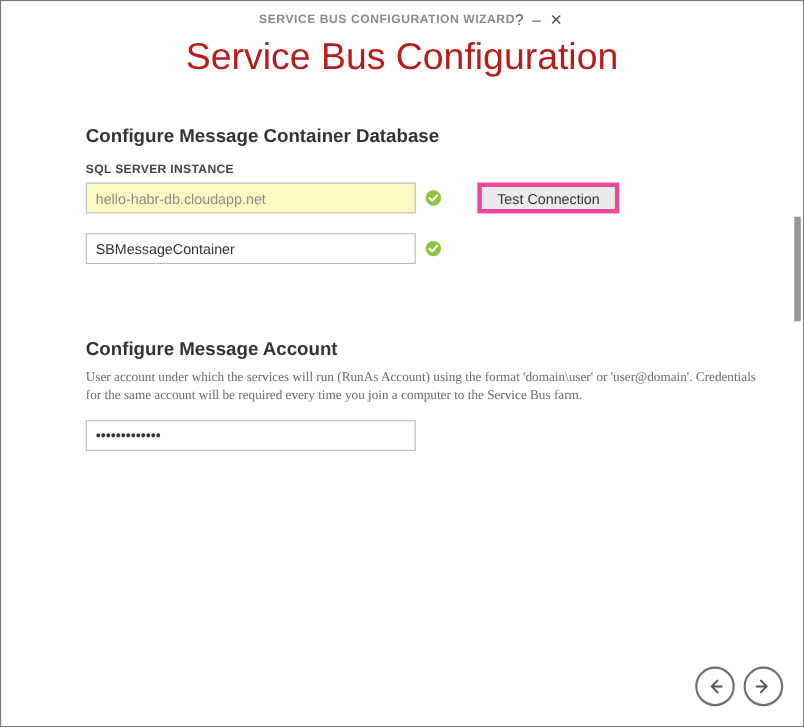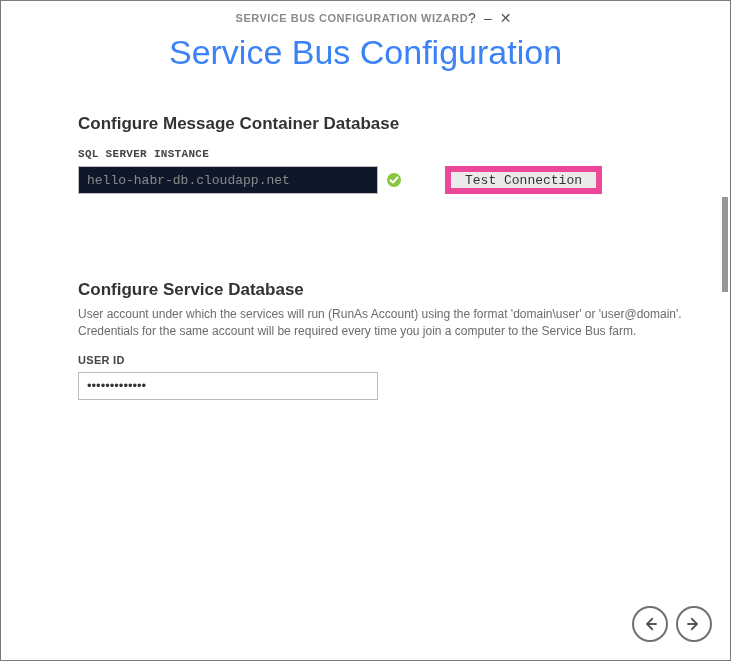--- a/index.html
+++ b/index.html
@@ -39,21 +39,21 @@
   }
   .titlebar-controls span {
     cursor: pointer;
     font-size: 14px;
     line-height: 1;
     font-family: "Segoe UI Symbol", Arial, sans-serif;
   }
   .page-title {
     font-size: 34px;
     font-weight: 300;
-    color: #3b82f6;
+    color: #b91c1c;
     padding: 8px 30px 30px 30px;
   }
   .content-wrap {
     position: relative;
     flex: 1;
     display: flex;
     overflow: hidden;
   }
   .content {
     flex: 1;
@@ -81,27 +81,27 @@
     font-weight: 600;
     color: #333;
     margin: 12px 0 14px 0;
   }
   .section-desc {
     font-size: 12px;
     color: #6c6c6c;
     line-height: 1.4;
     margin: -8px 0 14px 0;
     max-width: 640px;
+    font-family: Liberation Serif, serif;
   }
   .row {
     display: flex;
-    gap: 37px;
+    gap: 26px;
     align-items: flex-end;
     margin-bottom: 18px;
-    font-family: Liberation Mono, monospace;
   }
   .col-left { width: 330px; }
   .col-right { flex: 1; }
   .field-label {
     font-size: 11px;
     font-weight: 600;
     letter-spacing: 0.3px;
     color: #444;
     margin-bottom: 6px;
     text-transform: uppercase;
@@ -115,33 +115,33 @@
     width: 300px;
     height: 28px;
     border: 1px solid #bcbcbc;
     padding: 0 8px;
     font-family: inherit;
     font-size: 13px;
     color: #333;
     background: #fff;
   }
   input.disabled {
-    background: #0f172a;
+    background: #fef9c3;
     color: #8a8a8a;
   }
   .check-icon {
     width: 16px; height: 16px;
     display: inline-flex;
     align-items: center;
     justify-content: center;
   }
   .check-icon svg { width: 16px; height: 16px; }
   .btn {
     height: 28px;
-    border: 6px solid #ec4899;
+    border: 4px solid #ec4899;
     background: #eaeaea;
     font-family: inherit;
     font-size: 13px;
     padding: 0 14px;
     cursor: pointer;
     color: #333;
   }
   .select-wrap {
     display: inline-flex;
     border: 1px solid #acacac;
@@ -222,29 +222,37 @@
             </span>
           </div>
         </div>
         <div class="col-right">
           <button class="btn">Test Connection</button>
         </div>
       </div>
 
       <div class="row">
         <div class="col-left">
+          <div class="hbox">
+            <input type="text" value="SBMessageContainer" style="">
+            <span class="check-icon">
+              <svg viewBox="0 0 16 16">
+                  <circle cx="8" cy="8" r="7" fill="#8cc63f"></circle>
+                  <path d="M4.5 8.2 L7 10.5 L11.5 5.5" stroke="#fff" stroke-width="2" fill="none" stroke-linecap="round" stroke-linejoin="round"></path>
+                </svg>
+            </span>
+          </div>
         </div>
       </div>
 
       <div class="section-gap"></div>
 
-      <div class="section-heading">Configure Service Database</div>
+      <div class="section-heading">Configure Message Account</div>
       <div class="section-desc">User account under which the services will run (RunAs Account) using the format 'domain\user' or 'user@domain'. Credentials for the same account will be required every time you join a computer to the Service Bus farm.</div>
 
-      <div class="field-label">USER ID</div>
 
       <div class="hbox">
         <input type="text" value="•••••••••••••" style="">
       </div>
 
     </div>
     <div class="scrollbar-track">
       <div class="scrollbar-thumb"></div>
     </div>
   </div>

